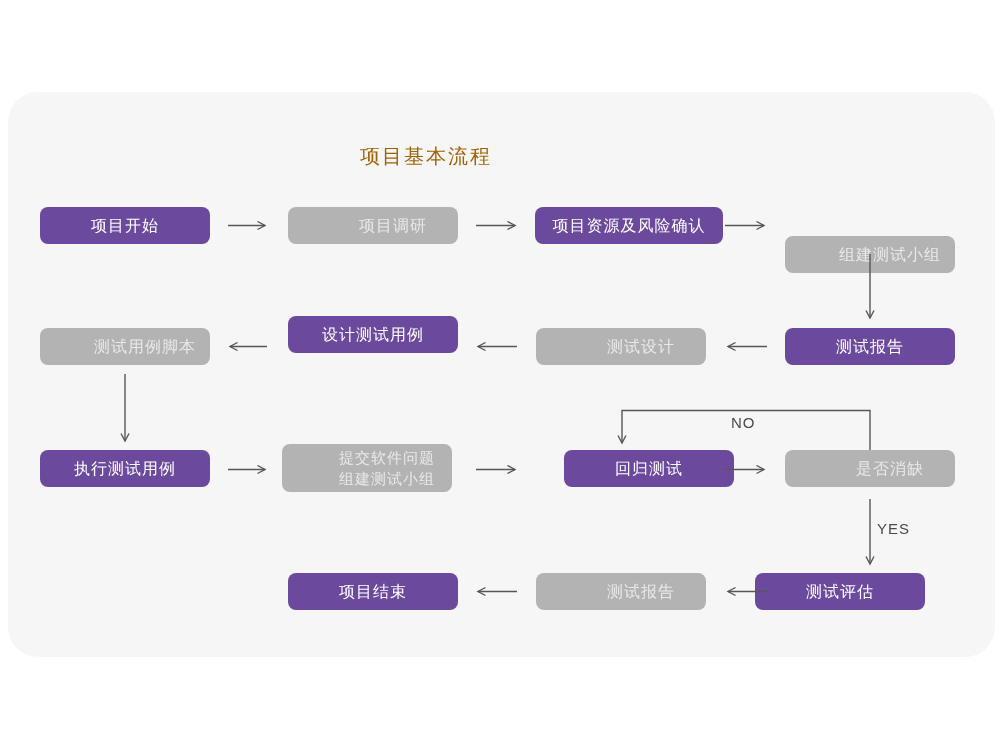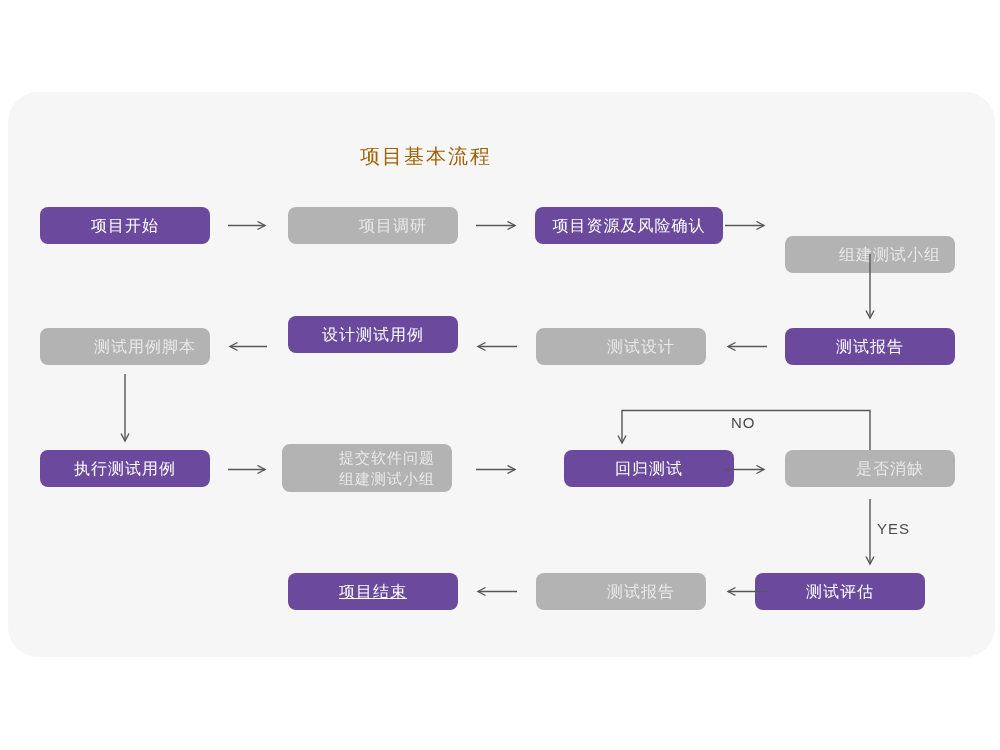--- a/index.html
+++ b/index.html
@@ -59,21 +59,21 @@
   .n4  { left: 785px; top: 328px; }
   .n5  { left: 536px; top: 328px; }
   .n6  { left: 288px; top: 316px; }
   .n7  { left: 40px;  top: 328px; }
   .n8  { left: 40px;  top: 450px; }
   .n9  { left: 282px; top: 444px; height: 48px; font-size: 15px; }
   .n10 { left: 536px; top: 450px; margin-left: 28px; }
   .n11 { left: 785px; top: 450px; }
   .n12 { left: 755px; top: 573px; }
   .n13 { left: 536px; top: 573px; }
-  .n14 { left: 288px; top: 573px; text-decoration: underline; }
+  .n14 { left: 288px; top: 573px; }
   svg.edges {
     position: absolute;
     left: 0; top: 0;
     width: 1000px; height: 750px;
     pointer-events: none;
   }
   .decision-label {
     position: absolute;
     font-size: 15px;
     letter-spacing: 1px;

